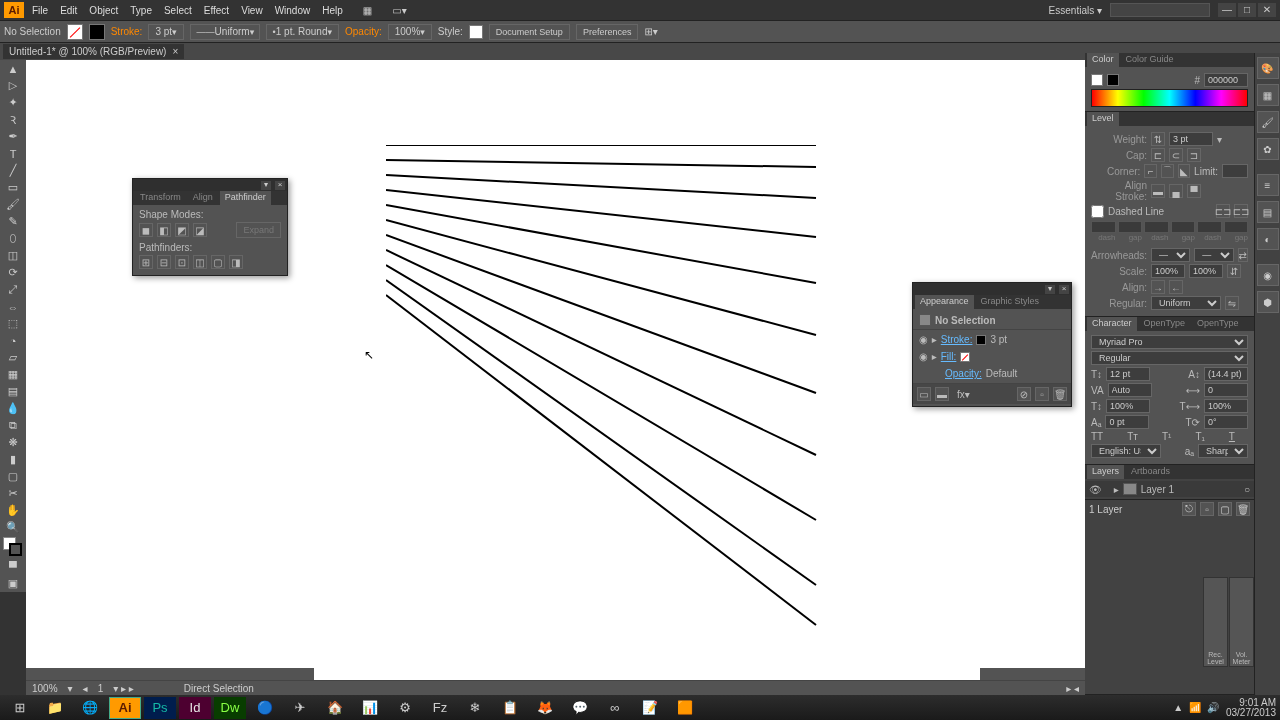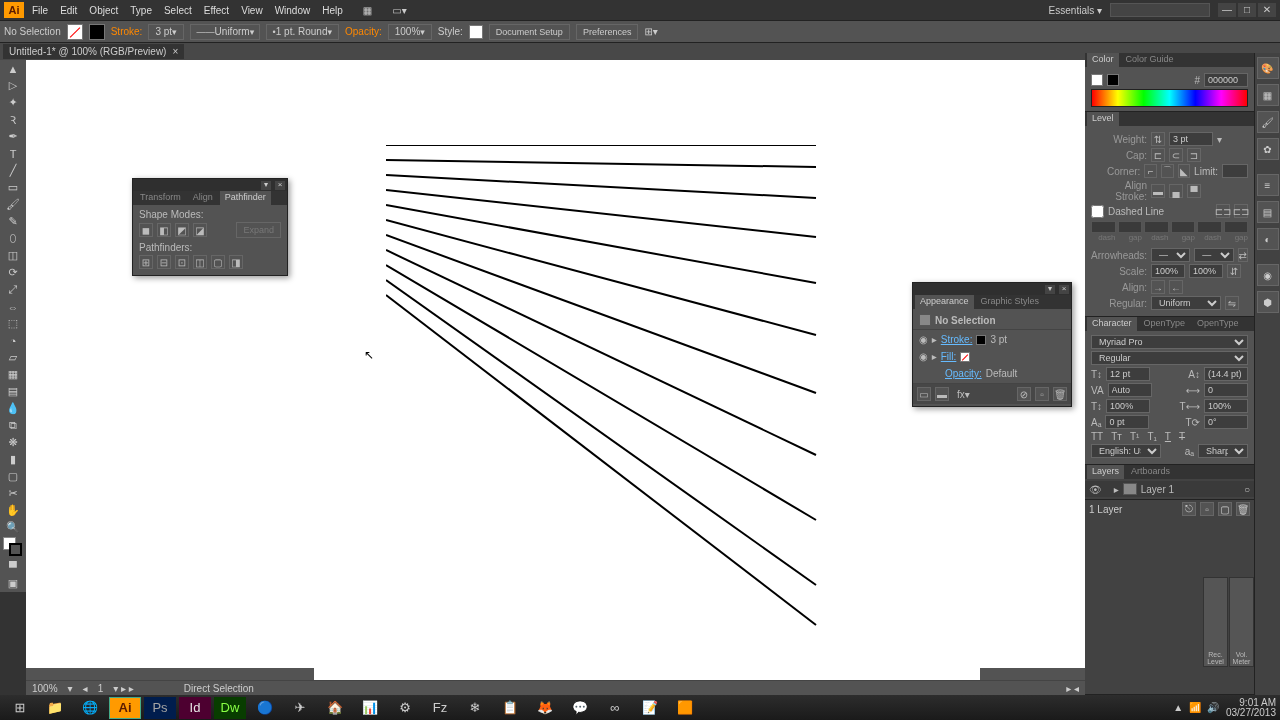--- a/index.html
+++ b/index.html
@@ -312,21 +312,21 @@
             <input class="inp" value="100%" style="">
             <span style="margin-left:auto">T⟷</span>
             <input class="inp" value="100%" style="">
           </div>
         <div class="row">
             <span>Aₐ</span>
             <input class="inp" value="0 pt" style="">
             <span style="margin-left:auto">T⟳</span>
             <input class="inp" value="0°" style="">
           </div>
-        <div class="row" style="gap:8px">
+        <div class="row" style="gap:24px">
             <span>TT</span>
             <span>Tᴛ</span>
             <span>T¹</span>
             <span>T₁</span>
             <span><u>T</u></span>
             <span><s>T</s></span>
           </div>
         <div class="row">
             <select class="inp" style="width:70px"><option>English: USA</option></select>
             <span style="margin-left:auto">aₐ</span>
@@ -457,21 +457,21 @@
       <span class="icbtn">🗑</span>
     </div>
   </div>
 </div>
 
 <div class="taskbar">
   <div class="tb-item">⊞</div>
   <div class="tb-item">📁</div>
   <div class="tb-item">🌐</div>
   <div class="tb-item act" style="background:#ff9a00;color:#5a1a00;font-weight:bold">Ai</div>
-  <div class="tb-item" style="background:#001d4d;color:#a3a3a3">Ps</div>
+  <div class="tb-item" style="background:#001d4d;color:#14b8a6">Ps</div>
   <div class="tb-item" style="background:#4d0030;color:#e5e5e5">Id</div>
   <div class="tb-item" style="background:#083d00;color:#8f4">Dw</div>
   <div class="tb-item">🔵</div>
   <div class="tb-item">✈</div>
   <div class="tb-item">🏠</div>
   <div class="tb-item">📊</div>
   <div class="tb-item">⚙</div>
   <div class="tb-item">Fz</div>
   <div class="tb-item">❄</div>
   <div class="tb-item">📋</div>

